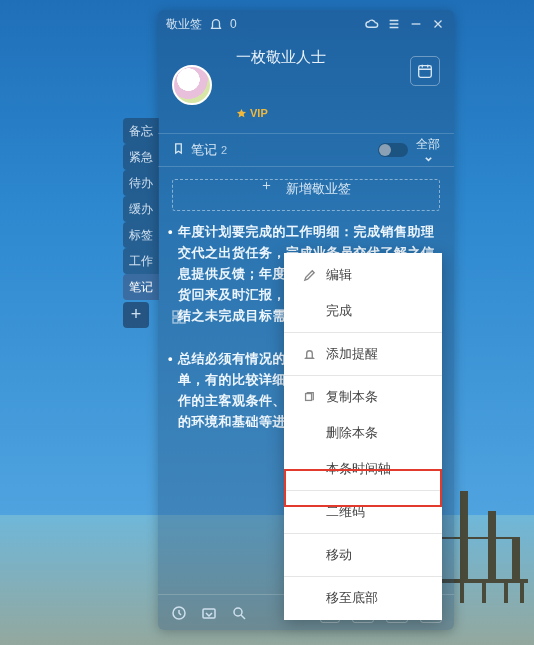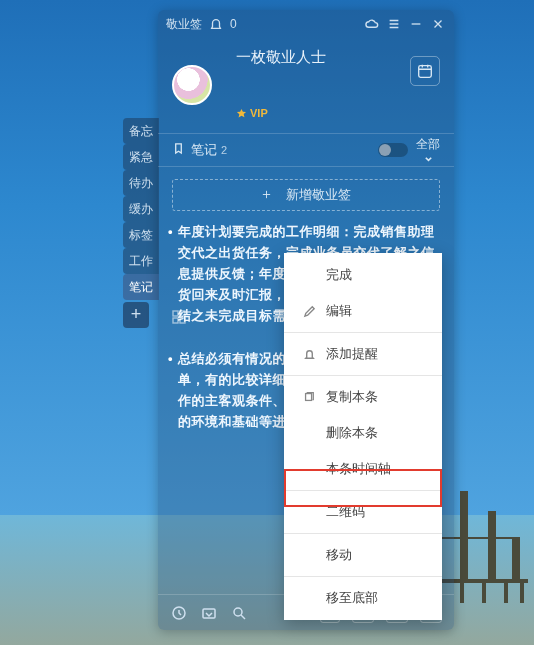--- a/index.html
+++ b/index.html
@@ -55,21 +55,21 @@
     display:flex;align-items:center;padding:0 14px;font-size:13px;color:#d9e8f4;}
   .tabbar .tabicon svg{stroke:#d9e8f4;fill:none;stroke-width:1.4;}
   .tabbar .count{margin-left:4px;font-size:11px;opacity:.8;}
   .tabbar .spacer{flex:1;}
   .toggle{width:30px;height:14px;border-radius:8px;background:rgba(0,0,0,0.25);position:relative;margin-right:8px;cursor:pointer;}
   .toggle::after{content:"";position:absolute;left:1px;top:1px;width:12px;height:12px;border-radius:50%;background:#8aa0b4;}
   .filter{display:flex;align-items:center;gap:2px;cursor:pointer;font-size:12px;flex-direction:column;}
   .filter svg{stroke:#d9e8f4;fill:none;stroke-width:1.8;}
 
   .addnote{margin:12px 14px 8px 14px;height:32px;border:1px dashed rgba(255,255,255,0.45);border-radius:3px;
-    display:flex;align-items:center;justify-content:center;gap:14px;color:#d9e8f4;font-size:13px;cursor:pointer;}
+    display:flex;justify-content:center;gap:14px;color:#d9e8f4;font-size:13px;cursor:pointer;}
   .addnote svg{stroke:#d9e8f4;fill:none;}
 
   .notes{padding:2px 18px 0 20px;font-size:13px;line-height:21px;color:#eef6fd;font-weight:600;}
   .note{position:relative;margin-bottom:22px;letter-spacing:0.5px;}
   .note::before{content:"•";position:absolute;left:-10px;color:#fff;}
   .view-toggle{position:absolute;left:14px;top:300px;width:14px;height:14px;cursor:pointer;}
   .view-toggle svg{stroke:rgba(255,255,255,0.55);fill:none;stroke-width:1.4;}
 
   .bottom{position:absolute;left:0;right:0;bottom:0;height:36px;border-top:1px solid rgba(255,255,255,0.18);
     display:flex;align-items:center;padding:0 12px;gap:12px;color:#cfe0ef;}
@@ -242,30 +242,30 @@
           </svg>
       </span>
       <span class="pill">账</span>
       <span class="pill">团</span>
       <span class="pill">算</span>
     </div>
   </div>
 
   <div class="ctxmenu">
     <div class="mi">
-      <span class="spc"></span>
-      <span>完成</span>
-    </div>
-    <div class="mi">
       <span class="ic">
           <svg viewBox="0 0 14 14" width="13" height="13">
             <path d="M2 12l1-3 7-7 2 2-7 7-3 1z"></path>
           </svg>
         </span>
       <span>编辑</span>
+    </div>
+    <div class="mi">
+      <span class="spc"></span>
+      <span>完成</span>
     </div>
     <div class="sep"></div>
     <div class="mi">
       <span class="ic">
           <svg viewBox="0 0 14 14" width="13" height="13">
             <path d="M4 10V6a3 3 0 016 0v4l1 1H3l1-1z"></path>
           </svg>
         </span>
       <span>添加提醒</span>
     </div>

